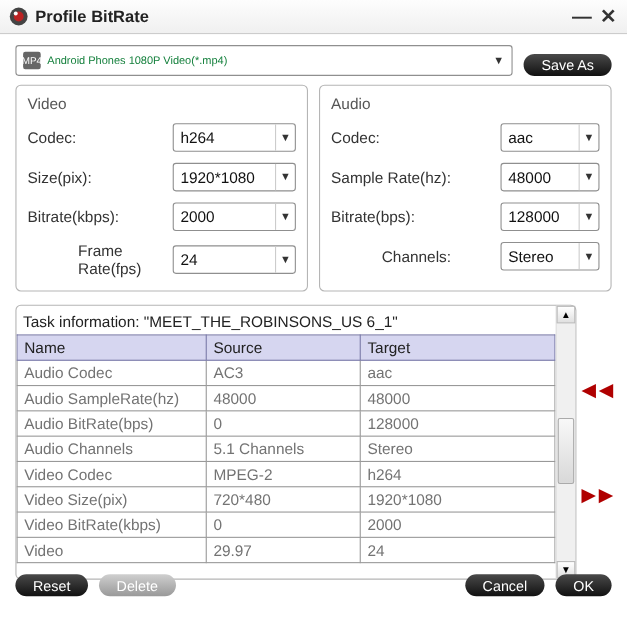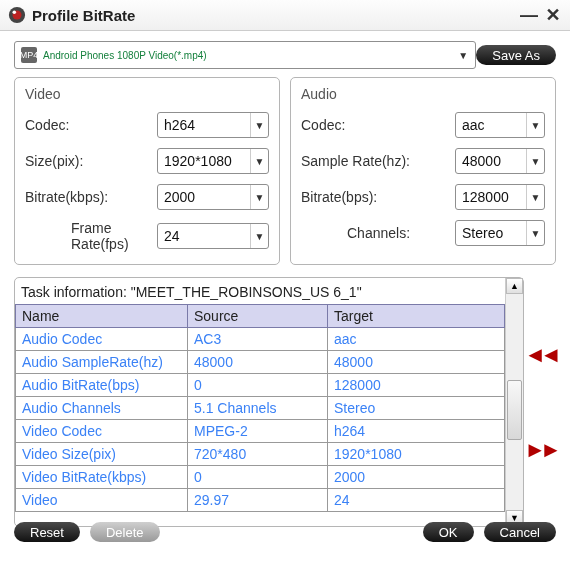--- a/index.html
+++ b/index.html
@@ -3,21 +3,21 @@
 <meta charset="utf-8">
 <style>
 * { box-sizing: border-box; margin: 0; padding: 0; }
 body { font-family: Tahoma, sans-serif; font-size: 13px; background: #fff; width: 570px; height: 570px; position: relative; }
 
 .titlebar { display: flex; align-items: center; padding: 4px 8px; background: linear-gradient(#fdfdfd,#f0f0f0); border-bottom: 1px solid #ccc; }
 .titlebar .app-icon { width: 18px; height: 18px; display: flex; align-items: center; justify-content: center; margin-right: 6px; }
 .titlebar .title { font-size: 15px; font-weight: bold; flex: 1; color: #222; }
 .titlebar .win-btn { width: 18px; text-align: center; font-size: 18px; font-weight: bold; color: #333; cursor: pointer; margin-left: 6px; }
 
-.topbar { display: flex; align-items: center; padding: 10px 14px 8px 14px; gap: 0; }
+.topbar { display: flex; align-items: flex-end; padding: 10px 14px 8px 14px; gap: 10px; }
 .profile-select { flex: 1; border: 1px solid #8f8f8f; border-radius: 3px; background: #fff; display: flex; align-items: center; height: 28px; padding: 0 4px 0 6px; }
 .profile-select .mp4-icon { width: 16px; height: 16px; margin-right: 6px; font-size: 9px; display:flex; align-items:center; justify-content:center; background:#666; color:#fff; border-radius:2px; }
 .profile-select .profile-text { flex: 1; font-size: 10px; color: #15803d; }
 .profile-select .caret { width: 16px; text-align: center; font-size: 10px; color: #333; }
 
 .pill-btn { background: linear-gradient(#4a4a4a,#111); color: #fff; border: none; border-radius: 14px; height: 20px; padding: 0 16px; font-size: 13px; cursor: pointer; font-family: inherit; }
 
 .panels { display: flex; gap: 10px; padding: 0 14px; }
 .panel { flex: 1; border: 1px solid #b5b5b5; border-radius: 5px; padding: 8px 10px 12px 10px; }
 .panel-title { font-size: 14px; color: #555; margin-bottom: 10px; }
@@ -28,21 +28,21 @@
 .combo .combo-text { flex: 1; padding: 0 6px; font-size: 14px; color: #111; }
 .combo .caret { width: 18px; text-align: center; font-size: 10px; color: #333; border-left: 1px solid #ccc; height: 100%; display:flex; align-items:center; justify-content:center; }
 .panel.audio .combo { width: 90px; }
 
 .task-area { margin: 12px 14px 0 14px; display: flex; }
 .task-panel { flex: 1; border: 1px solid #b5b5b5; border-radius: 5px; position: relative; height: 250px; display: flex; }
 .task-scroll { flex: 1; overflow: hidden; padding: 4px 0 0 0; }
 .task-title { padding: 2px 6px 4px 6px; font-size: 14px; color: #222; }
 .task-table { width: 100%; border-collapse: collapse; }
 .task-table th { background: #d6d6f0; border: 1px solid #7a7aa8; text-align: left; padding: 3px 6px; font-size: 14px; font-weight: normal; color: #222; }
-.task-table td { border: 1px solid #999; padding: 3px 6px; font-size: 14px; color: #3b82f6; vertical-align: top; }
+.task-table td { border: 1px solid #999; padding: 3px 6px; font-size: 14px; color: #737373; vertical-align: top; }
 .col-name { width: 172px; }
 .col-src { width: 140px; }
 
 .scrollbar { width: 18px; background: #f0f0f0; border-left: 1px solid #ccc; display: flex; flex-direction: column; border-radius: 0 5px 5px 0; }
 .scrollbar .sb-btn { height: 16px; font-size: 9px; text-align: center; background: linear-gradient(#fff,#e0e0e0); border: 1px solid #bbb; cursor: pointer; line-height: 14px; }
 .scrollbar .track { flex: 1; position: relative; }
 .scrollbar .thumb { position: absolute; left: 1px; right: 1px; top: 86px; height: 60px; background: linear-gradient(#f8f8f8,#d8d8d8); border: 1px solid #aaa; border-radius: 2px; }
 
 .nav-arrows { width: 32px; display: flex; flex-direction: column; justify-content: space-around; align-items: center; padding: 30px 0; }
 .nav-arrow { font-size: 22px; color: #b00000; cursor: pointer; letter-spacing: -6px; line-height: 1; }
@@ -209,15 +209,15 @@
   <div class="nav-arrows">
     <div class="nav-arrow">◄◄</div>
     <div class="nav-arrow">►►</div>
   </div>
 </div>
 
 <div class="footer">
   <button class="pill-btn">Reset</button>
   <button class="pill-btn pill-disabled">Delete</button>
   <div class="spacer"></div>
+  <button class="pill-btn">Cancel</button>
   <button class="pill-btn">OK</button>
-  <button class="pill-btn">Cancel</button>
 </div>
 
 </body></html>

